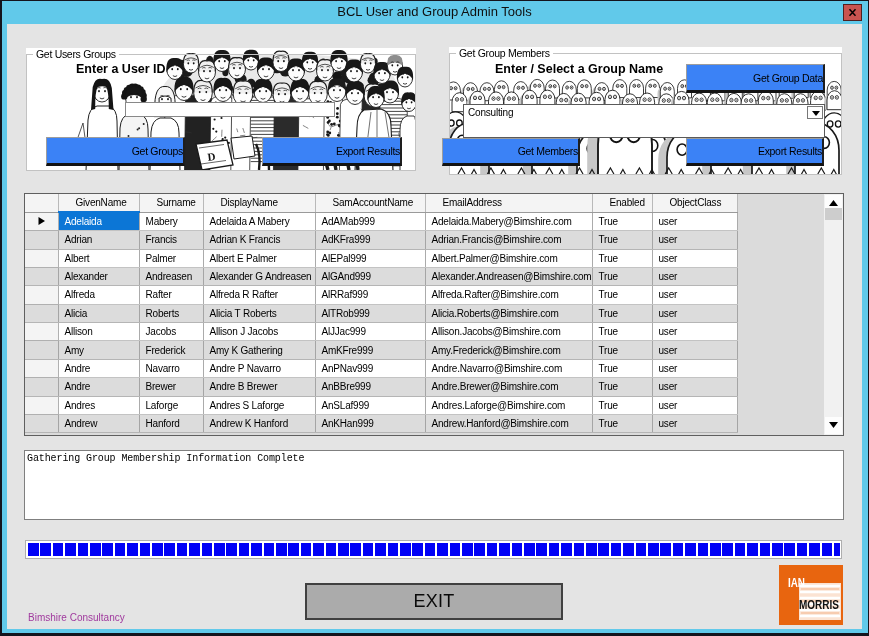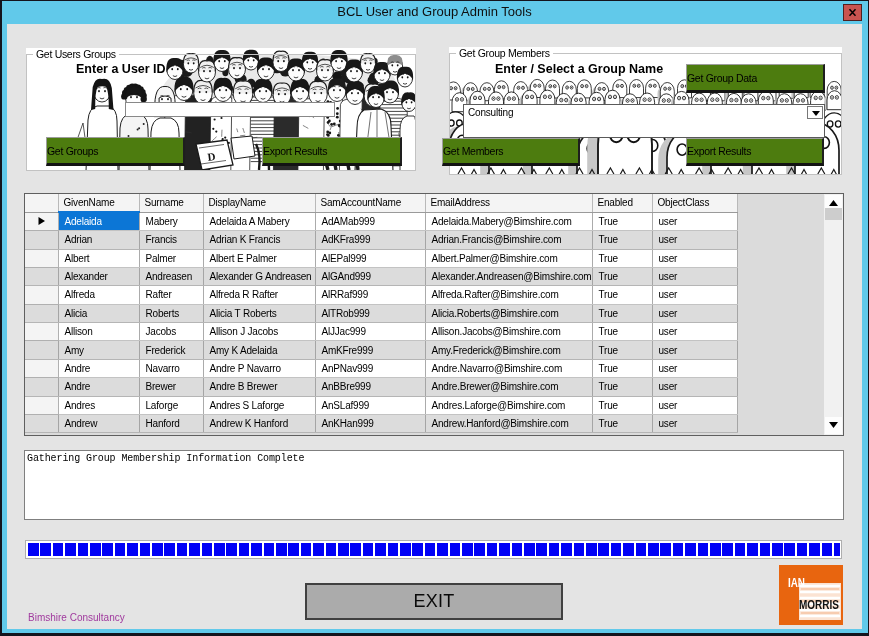--- a/index.html
+++ b/index.html
@@ -6,32 +6,32 @@
 html,body { width:869px; height:636px; overflow:hidden; }
 body { position:relative; background:#14141d; font-family:"Liberation Sans", sans-serif; }
 #frame { position:absolute; left:2px; top:1px; width:866px; height:632px; background:#61c9ea; }
 #client { position:absolute; left:7px; top:24px; width:855px; height:605px; background:#e4e4e4; }
 #title { position:absolute; left:0; top:1px; width:869px; height:23px; text-align:center; font-size:13px; color:#101010; line-height:21px; }
 #closebtn { position:absolute; left:843px; top:4px; width:19px; height:17px; background:#c85450; border:1px solid #502020; }
 .groupbox { position:absolute; background:#fff; }
 .gbframe { position:absolute; left:0; right:0; bottom:0; top:6px; border:1px solid #c2c2c2; z-index:4; }
 .gblabel { position:absolute; top:0px; left:7px; background:#fff; padding:0 3px; font-size:10.5px; letter-spacing:-0.3px; line-height:12px; color:#000; z-index:5;}
 .h1 { position:absolute; font-weight:bold; font-size:12.5px; color:#000; z-index:5;padding-left:28px; }
-.btn3d { position:absolute; background:#4d7c0f; border-top:1px solid #9d9d9d; border-left:1px solid #9d9d9d; border-right:2px solid #1e1e1e; border-bottom:3px solid #131313; font-size:10.5px; letter-spacing:-0.3px; color:#000; text-align:left; z-index:6; }
+.btn3d { position:absolute; background:#3b82f6; border-top:1px solid #9d9d9d; border-left:1px solid #9d9d9d; border-right:2px solid #1e1e1e; border-bottom:3px solid #131313; font-size:10.5px; letter-spacing:-0.3px; color:#000; text-align:right; z-index:6; }
 .artwrap { position:absolute; overflow:hidden; z-index:1; }
 #userinput { position:absolute; left:125px; top:102px; width:210px; height:15px; background:#fff; border:1px solid #888; z-index:5; }
 #combo { position:absolute; left:463px; top:104px; width:362px; height:34px; background:#fff; border:1px solid #5a5a5a; z-index:6; font-size:10px; letter-spacing:-0.2px; line-height:15px; padding-left:4px; color:#000; }
 #comboarrow { position:absolute; right:1px; top:1px; width:16px; height:13px; background:#fdfdfd; border:1px solid #777; }
 #comboarrow:after { content:""; position:absolute; left:4px; top:4px; border-left:4px solid transparent; border-right:4px solid transparent; border-top:5px solid #000; }
 
 #grid { position:absolute; left:24px; top:193px; width:820px; height:243px; background:#dbdbdb; border:1px solid #5f5f5f; }
 table { border-collapse:collapse; table-layout:fixed; font-size:10px; letter-spacing:-0.2px; color:#000; width:712px; }
 td,th { overflow:hidden; white-space:nowrap; height:18.38px; padding:0 0 0 6px; text-align:left; font-weight:normal; border-right:1px solid #ababab; border-bottom:1px solid #c3c3c3; background:#fff; }
 tr.alt td { background:#dcdcdc; border-right:1px solid #a5a5a5; border-bottom:1px solid #b5b5b5; }
-th { background:#f4f4f4; padding-left:5px; border-right:1px solid #b9b9b9; border-bottom:1px solid #9a9a9a; height:18.3px; }
+th { background:#f4f4f4; padding-left:17px; border-right:1px solid #b9b9b9; border-bottom:1px solid #9a9a9a; height:18.3px; }
 td.rh { background:#f4f4f4; border-right:1px solid #b0b0b0; border-bottom:1px solid #b0b0b0; padding:0; }
 td.sel { background:#0c76d6; color:#fff; }
 th.cur { border-bottom:2px solid #0c76d6; }
 #vscroll { position:absolute; right:0; top:0; width:19px; height:241px; background:#f1f1f1; }
 .sbtn { position:absolute; left:1px; width:17px; height:17px; background:#fdfdfd; text-align:center; }
 .sbtn svg { display:block; margin:5px auto 0; }
 #sthumb { position:absolute; left:1px; top:14px; width:17px; height:12px; background:#cdcdcd; }
 
 #status { position:absolute; left:24px; top:450px; width:820px; height:70px; background:#fff; border:1px solid #7f7f7f; font-size:10px; letter-spacing:-0.1px; line-height:11px; padding:2px 0 0 2px; color:#000;font-family:Liberation Mono, monospace; }
 #pbar { position:absolute; left:25px; top:540px; width:817px; height:19px; background:#fff; border:1px solid #aeaeae; }
@@ -960,21 +960,21 @@
           <td>Allison J Jacobs</td>
           <td>AlJJac999</td>
           <td>Allison.Jacobs@Bimshire.com</td>
           <td>True</td>
           <td>user</td>
         </tr>
 <tr class="alt">
           <td class="rh"></td>
           <td>Amy</td>
           <td>Frederick</td>
-          <td>Amy K Adelaida</td>
+          <td>Amy K Gathering</td>
           <td>AmKFre999</td>
           <td>Amy.Frederick@Bimshire.com</td>
           <td>True</td>
           <td>user</td>
         </tr>
 <tr>
           <td class="rh"></td>
           <td>Andre</td>
           <td>Navarro</td>
           <td>Andre P Navarro</td>

